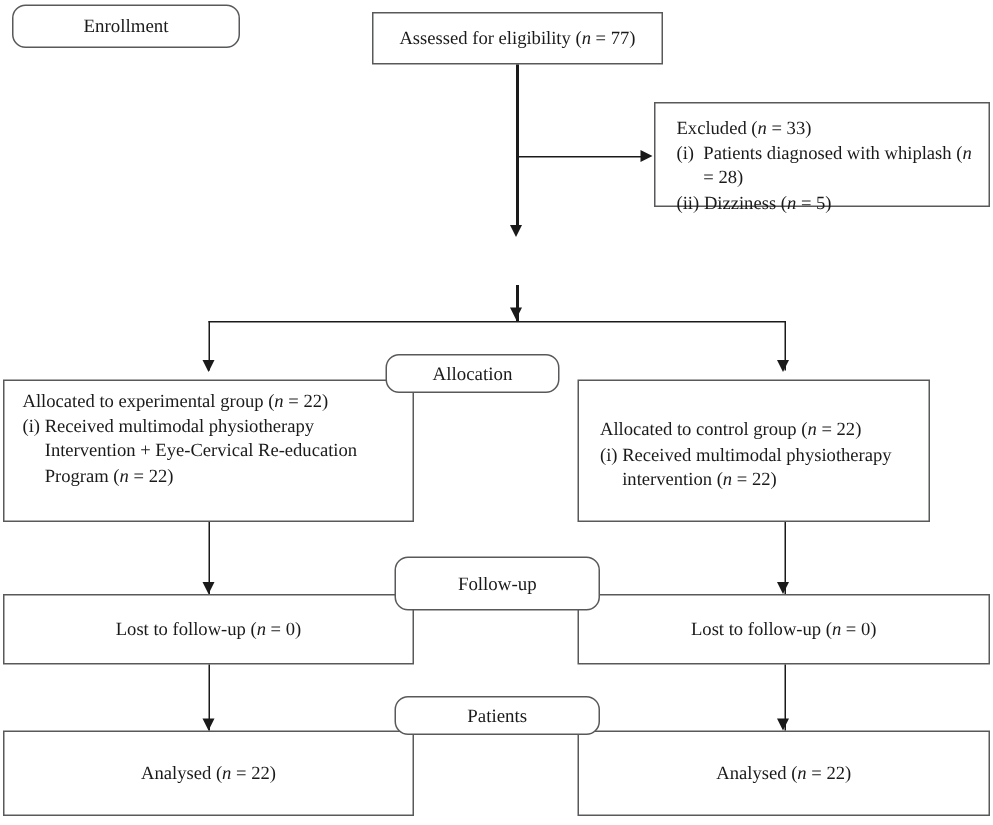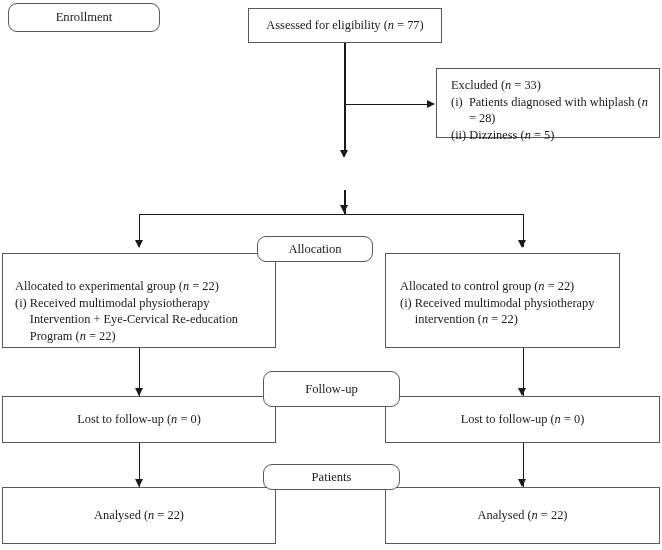--- a/index.html
+++ b/index.html
@@ -128,21 +128,21 @@
   <div class="arrow-down" style="left:134.7px; top:240px;"></div>
 
   <div class="line vline" style="left:522.6px; top:213.5px; height:33px;"></div>
   <div class="arrow-down" style="left:518.3px; top:240px;"></div>
 
   <div class="box rounded stage-label" style="left:257px; top:236px; width:116px; height:26px;">
     <span>Allocation</span>
   </div>
 
   <div class="box sq" style="left:2px; top:253px; width:274px; height:95px;">
-    <div class="txt-block" style="top:24px; left:12px;">
+    <div class="txt-block" style="top:5px; left:12px;">
       <div><span>Allocated to experimental group (</span><span class="ital">n</span><span> = 22)</span></div>
       <div class="li">
         <span class="marker">(i) </span>
         <span class="body">
           <div>Received multimodal physiotherapy</div>
           <div>Intervention + Eye-Cervical Re-education</div>
           <div><span>Program (</span><span class="ital">n</span><span> = 22)</span></div>
         </span>
       </div>
     </div>

